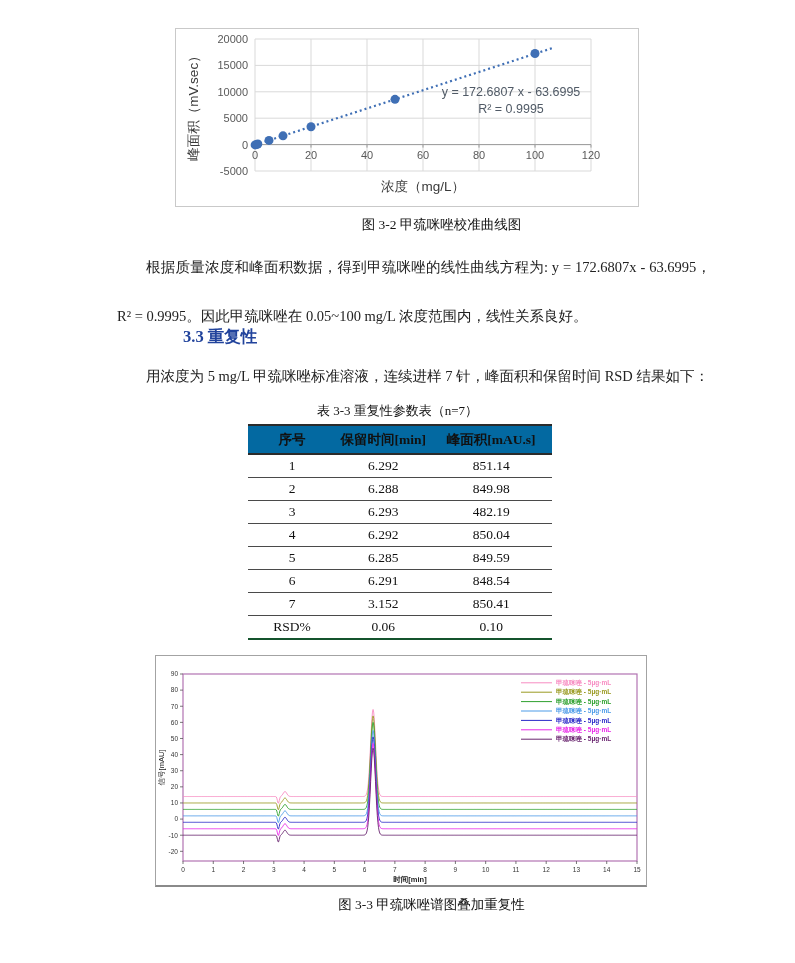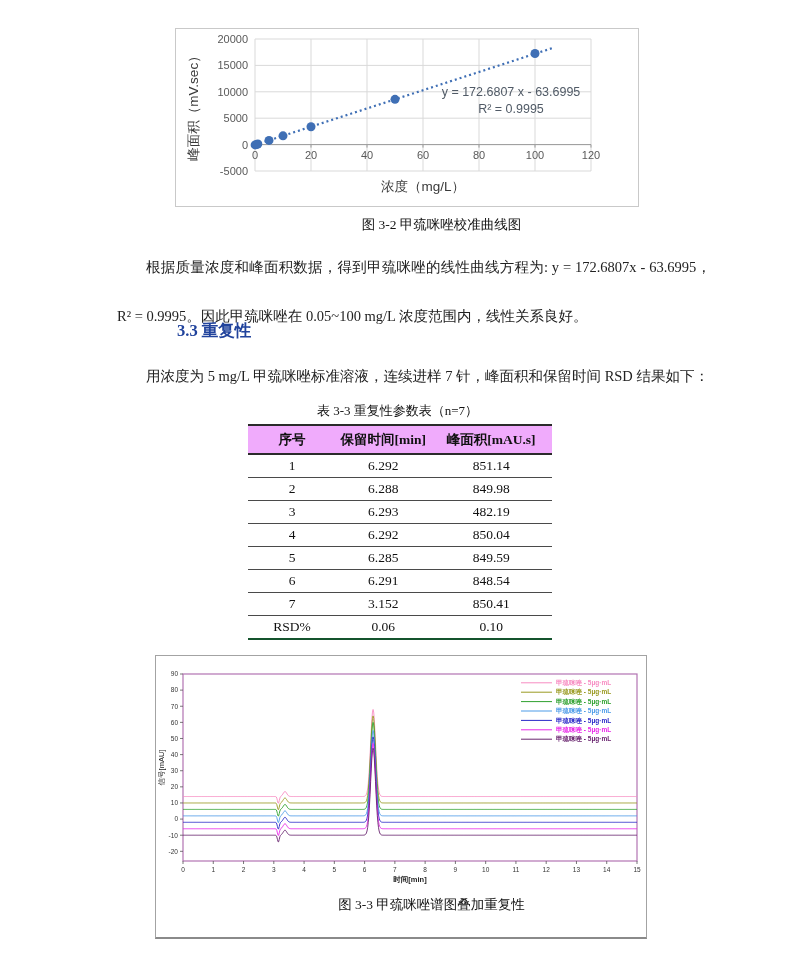--- a/index.html
+++ b/index.html
@@ -3,42 +3,42 @@
 <meta charset="utf-8">
 <style>
   html,body{margin:0;padding:0;background:#ffffff;}
   #page{position:relative;width:795px;height:963px;background:#ffffff;overflow:hidden;
         font-family:"Liberation Serif",serif;color:#1c1c1c;}
 
   
   .fig32{position:absolute;left:175px;top:28px;width:464px;height:179px;margin:0;
          border:1px solid #c9c9c9;background:#fff;box-sizing:border-box;}
   
-  .fig33{position:absolute;left:155px;top:655px;width:492px;height:284px;margin:0;
+  .fig33{position:absolute;left:155px;top:655px;width:492px;height:232px;margin:0;
          border:1px solid #a3a3a3;border-bottom:2px solid #8a8a8a;background:#fff;box-sizing:border-box;}
 
   .caption{position:absolute;left:0;width:795px;text-align:center;font-size:13.5px;color:#111;}
   .cap32{top:216px;padding-left:44px;}
   .capTable{top:402px;font-size:13px;}
   .cap33{top:896px;padding-left:34px;}
 
   .bodytext{position:absolute;left:117px;width:594px;margin:0;font-size:14.5px;line-height:49px;
             text-align:justify;text-indent:29px;color:#222;}
   .p1{top:243px;}
   .p2{top:352px;}
 
-  .headline{position:absolute;margin:10px;font-size:16.5px;font-weight:bold;color:#21439c;}
+  .headline{position:absolute;margin:16px;font-size:16.5px;font-weight:bold;color:#21439c;}
   .h33{left:167px;top:310px;}
   .h34{left:172px;top:918px;}
 
   
   .t33{position:absolute;left:248px;top:424px;width:304px;border-collapse:collapse;
        font-size:13.5px;text-align:center;color:#111;table-layout:fixed;}
   .t33 col.c1{width:29%;} .t33 col.c2{width:31%;} .t33 col.c3{width:40%;}
-  .t33 th{background:#f0abfc;font-weight:bold;height:25px;
+  .t33 th{background:#0369a1;font-weight:bold;height:25px;
           border-top:2px solid #2b2b2b;border-bottom:2px solid #2b2b2b;}
   .t33 td{height:20px;border-bottom:1px solid #4a4a4a;}
   .t33 tbody tr:last-child td{border-bottom:2px solid #14532d;margin-top:12px;}
 
   svg text{font-family:"Liberation Sans",sans-serif;}
 </style>
 </head>
 <body>
 
 <div id="page">

